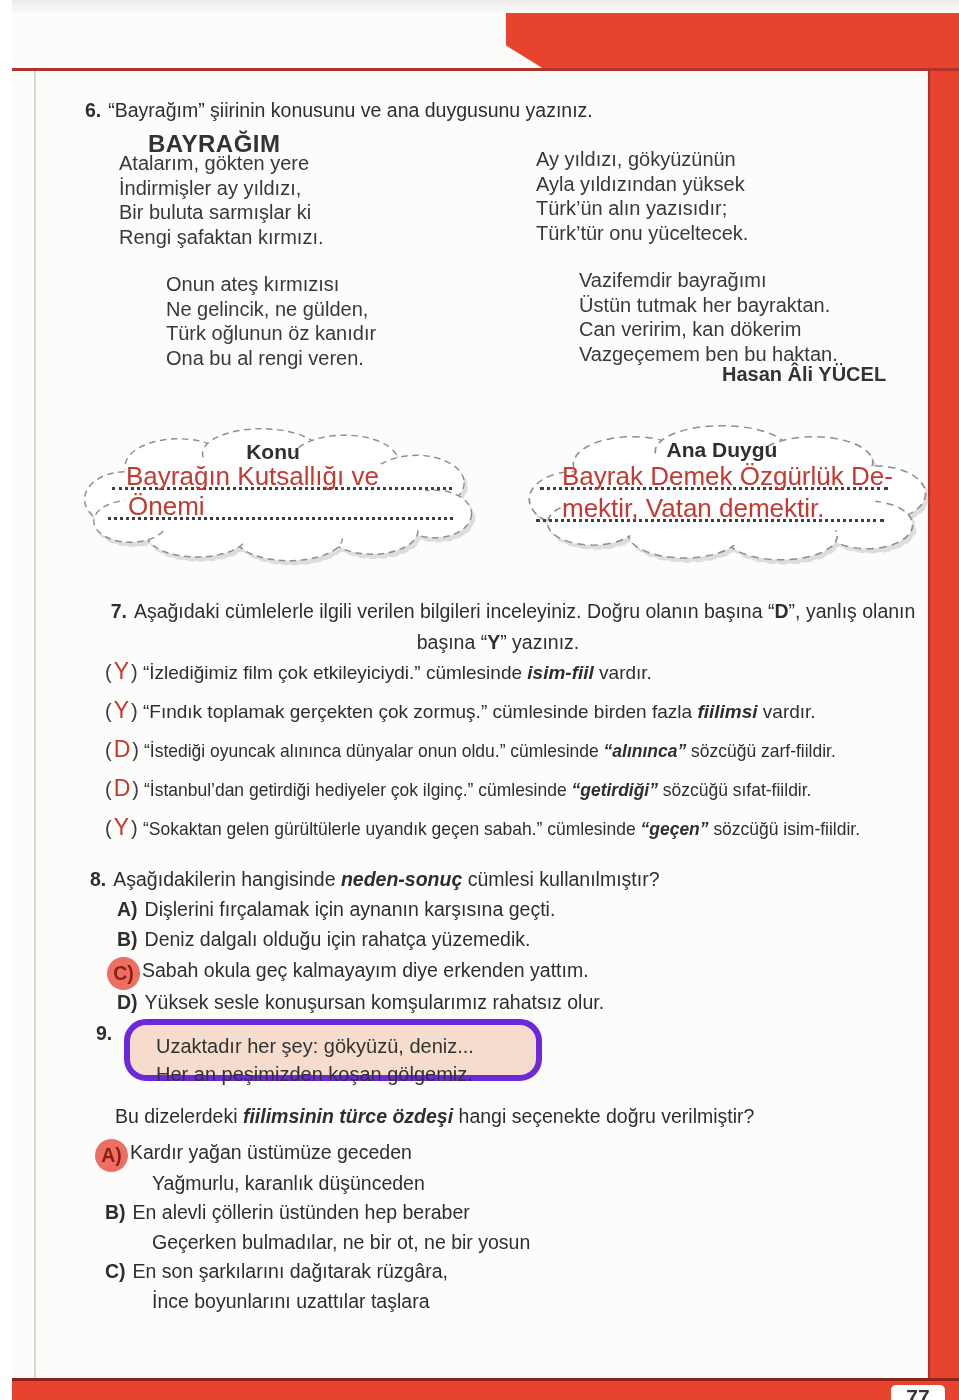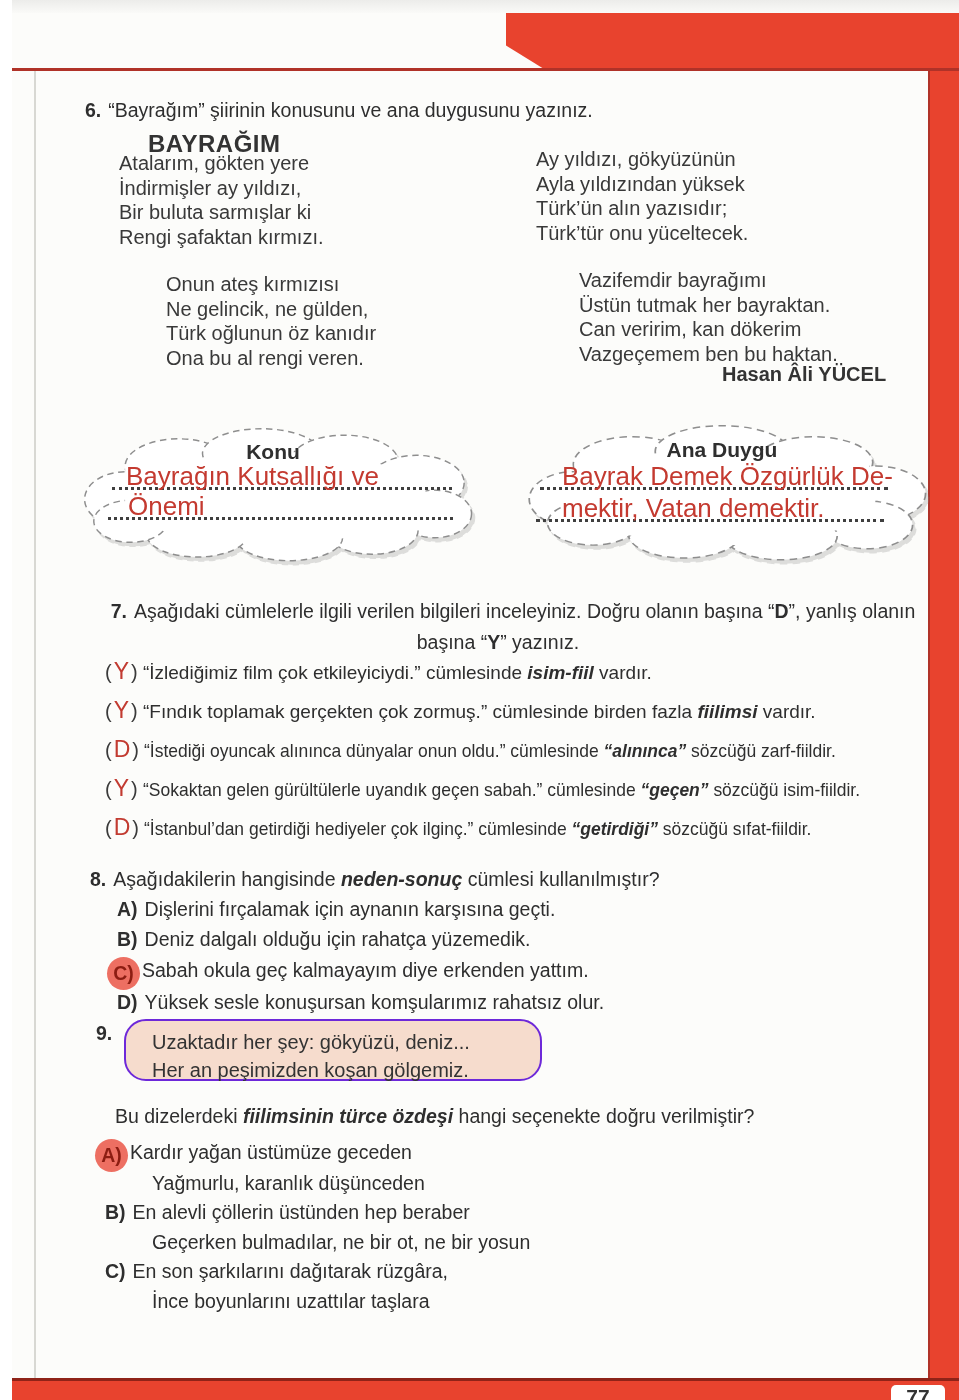--- a/index.html
+++ b/index.html
@@ -78,21 +78,21 @@
   .q8 .opts { margin-left:27px; }
   .optletter { font-weight:bold; margin-right:7px; }
   .circled { display:inline-block; width:33px; height:33px; line-height:33px;
     text-align:center; background:#ed6f62; border-radius:50%; color:#8c1d12;
     font-weight:bold; margin-left:-10px; margin-right:2px; position:relative; top:3px; }
   .opt { white-space:nowrap; }
 
   
   .q9-num { top:1022px; left:84px; font-size:19.5px; font-weight:bold; }
   .quote-box { position:absolute; top:1019px; left:112px; width:418px; height:62px;
-    background:#f6dccd; border:2px solid #6d28d9; border-radius:22px;
+    background:#f6dccd; border:6px solid #6d28d9; border-radius:22px;
     padding:7px 17px 0 26px; box-sizing:border-box; font-size:20px; line-height:28px; color:#333; }
   .quote-box div { white-space:nowrap; }
   .q9-stem { top:1105px; left:103px; font-size:19.5px; }
   .q9-options { position:absolute; top:1136px; left:93px; font-size:19.5px; line-height:29.4px; }
   .opt9 .l1, .opt9 .l2 { white-space:nowrap; }
   .opt9 .l2 { padding-left:47px; }
 </style>
 </head>
 <body>
 
@@ -196,26 +196,26 @@
     </div>
     <div class="q7-item">
       <span class="paren">(</span><span class="tfletter">Y</span><span class="paren">)</span>
       <span class="it-text"><span>“Fındık toplamak gerçekten çok zormuş.” cümlesinde birden fazla </span><span class="kw">fiilimsi</span><span> vardır.</span></span>
     </div>
     <div class="q7-item narrow">
       <span class="paren">(</span><span class="tfletter">D</span><span class="paren">)</span>
       <span class="it-text"><span>“İstediği oyuncak alınınca dünyalar onun oldu.” cümlesinde </span><span class="kw">“alınınca”</span><span> sözcüğü zarf-fiildir.</span></span>
     </div>
     <div class="q7-item narrow">
+      <span class="paren">(</span><span class="tfletter">D</span><span class="paren">)</span>
+      <span class="it-text"><span>“İstanbul’dan getirdiği hediyeler çok ilginç.” cümlesinde </span><span class="kw">“getirdiği”</span><span> sözcüğü sıfat-fiildir.</span></span>
+    </div>
+    <div class="q7-item narrow">
       <span class="paren">(</span><span class="tfletter">Y</span><span class="paren">)</span>
       <span class="it-text"><span>“Sokaktan gelen gürültülerle uyandık geçen sabah.” cümlesinde </span><span class="kw">“geçen”</span><span> sözcüğü isim-fiildir.</span></span>
-    </div>
-    <div class="q7-item narrow">
-      <span class="paren">(</span><span class="tfletter">D</span><span class="paren">)</span>
-      <span class="it-text"><span>“İstanbul’dan getirdiği hediyeler çok ilginç.” cümlesinde </span><span class="kw">“getirdiği”</span><span> sözcüğü sıfat-fiildir.</span></span>
     </div>
   </div>
 
   <div class="q8">
     <div class="opt"><span class="qnum">8.</span><span>Aşağıdakilerin hangisinde </span><span class="kw">neden-sonuç</span><span> cümlesi kullanılmıştır?</span></div>
     <div class="opts">
       <div class="opt"><span class="optletter">A)</span><span>Dişlerini fırçalamak için aynanın karşısına geçti.</span></div>
       <div class="opt"><span class="optletter">B)</span><span>Deniz dalgalı olduğu için rahatça yüzemedik.</span></div>
       <div class="opt"><span class="optletter circled">C)</span><span>Sabah okula geç kalmayayım diye erkenden yattım.</span></div>
       <div class="opt"><span class="optletter">D)</span><span>Yüksek sesle konuşursan komşularımız rahatsız olur.</span></div>

